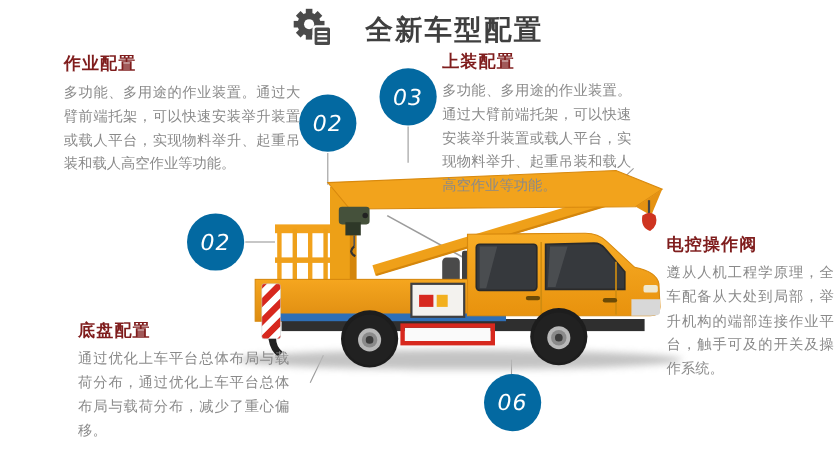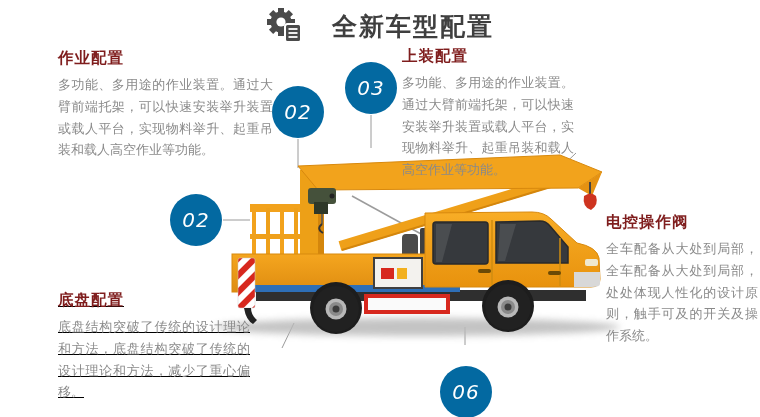--- a/index.html
+++ b/index.html
@@ -28,36 +28,36 @@
     letter-spacing:1px;
   }
   .block-body{
     margin:0;font-size:13px;line-height:1.68;color:#8a8a8a;
     text-align:justify;
   }
   #block-0{left:58px;top:48px;width:215px;}
   #block-1{left:402px;top:46px;width:172px;}
   #block-2{left:12px;top:164px;width:172px;}
   #block-3{left:606px;top:212px;width:152px;}
-  #block-4{left:58px;top:290px;width:192px;text-decoration:underline;}
+  #block-4{left:71px;top:290px;width:192px;}
   #block-5{left:495px;top:332px;width:200px;}
 
   
   .num-circle{
     position:absolute;width:52px;height:52px;border-radius:50%;
     background:#0369a1;color:#ffffff;z-index:2;
     display:flex;align-items:center;justify-content:center;
     font-size:20px;letter-spacing:1px;font-style:italic;
   }
   #circle-0{left:170px;top:194px;}
   #circle-1{left:272px;top:86px;}
   #circle-2{left:345px;top:62px;}
   #circle-3{left:570px;top:105px;}
   #circle-4{left:254px;top:347px;}
-  #circle-5{left:440px;top:366px;}
+  #circle-5{left:440px;top:340px;}
 
   
   .overlay-svg{position:absolute;inset:0;z-index:1;pointer-events:none;}
 </style>
 </head>
 <body>
 
 <div id="canvas">
 
   <div class="title-bar">
@@ -87,25 +87,25 @@
     <p class="block-body">多功能、多用途的作业装置。通过大臂前端托架，可以快速安装举升装置或载人平台，实现物料举升、起重吊装和载人高空作业等功能。</p>
   </div>
   <div class="info-block" id="block-1">
     <h2 class="block-title">上装配置</h2>
     <p class="block-body">多功能、多用途的作业装置。通过大臂前端托架，可以快速安装举升装置或载人平台，实现物料举升、起重吊装和载人高空作业等功能。</p>
   </div>
   <div class="info-block" id="block-2">
   </div>
   <div class="info-block" id="block-3">
     <h2 class="block-title">电控操作阀</h2>
-    <p class="block-body">全车配备从大处到局部，全车配备从大处到局部，处处体现人性化的设计原则，触手可及的开关及操作系统。</p>
+    <p class="block-body">遵从人机工程学原理，全车配备从大处到局部，举升机构的端部连接作业平台，触手可及的开关及操作系统。</p>
   </div>
   <div class="info-block" id="block-4">
     <h2 class="block-title">底盘配置</h2>
-    <p class="block-body">底盘结构突破了传统的设计理论和方法，底盘结构突破了传统的设计理论和方法，减少了重心偏移。</p>
+    <p class="block-body">通过优化上车平台总体布局与载荷分布，通过优化上车平台总体布局与载荷分布，减少了重心偏移。</p>
   </div>
 
   <div class="num-circle" id="circle-0">02</div>
   <div class="num-circle" id="circle-1">02</div>
   <div class="num-circle" id="circle-2">03</div>
   <div class="num-circle" id="circle-5">06</div>
 
   <svg class="overlay-svg" width="760" height="417" viewBox="0 0 760 417" aria-hidden="true">
     <defs>
       <pattern id="rw" width="12" height="12" patternUnits="userSpaceOnUse" patternTransform="rotate(45)">

